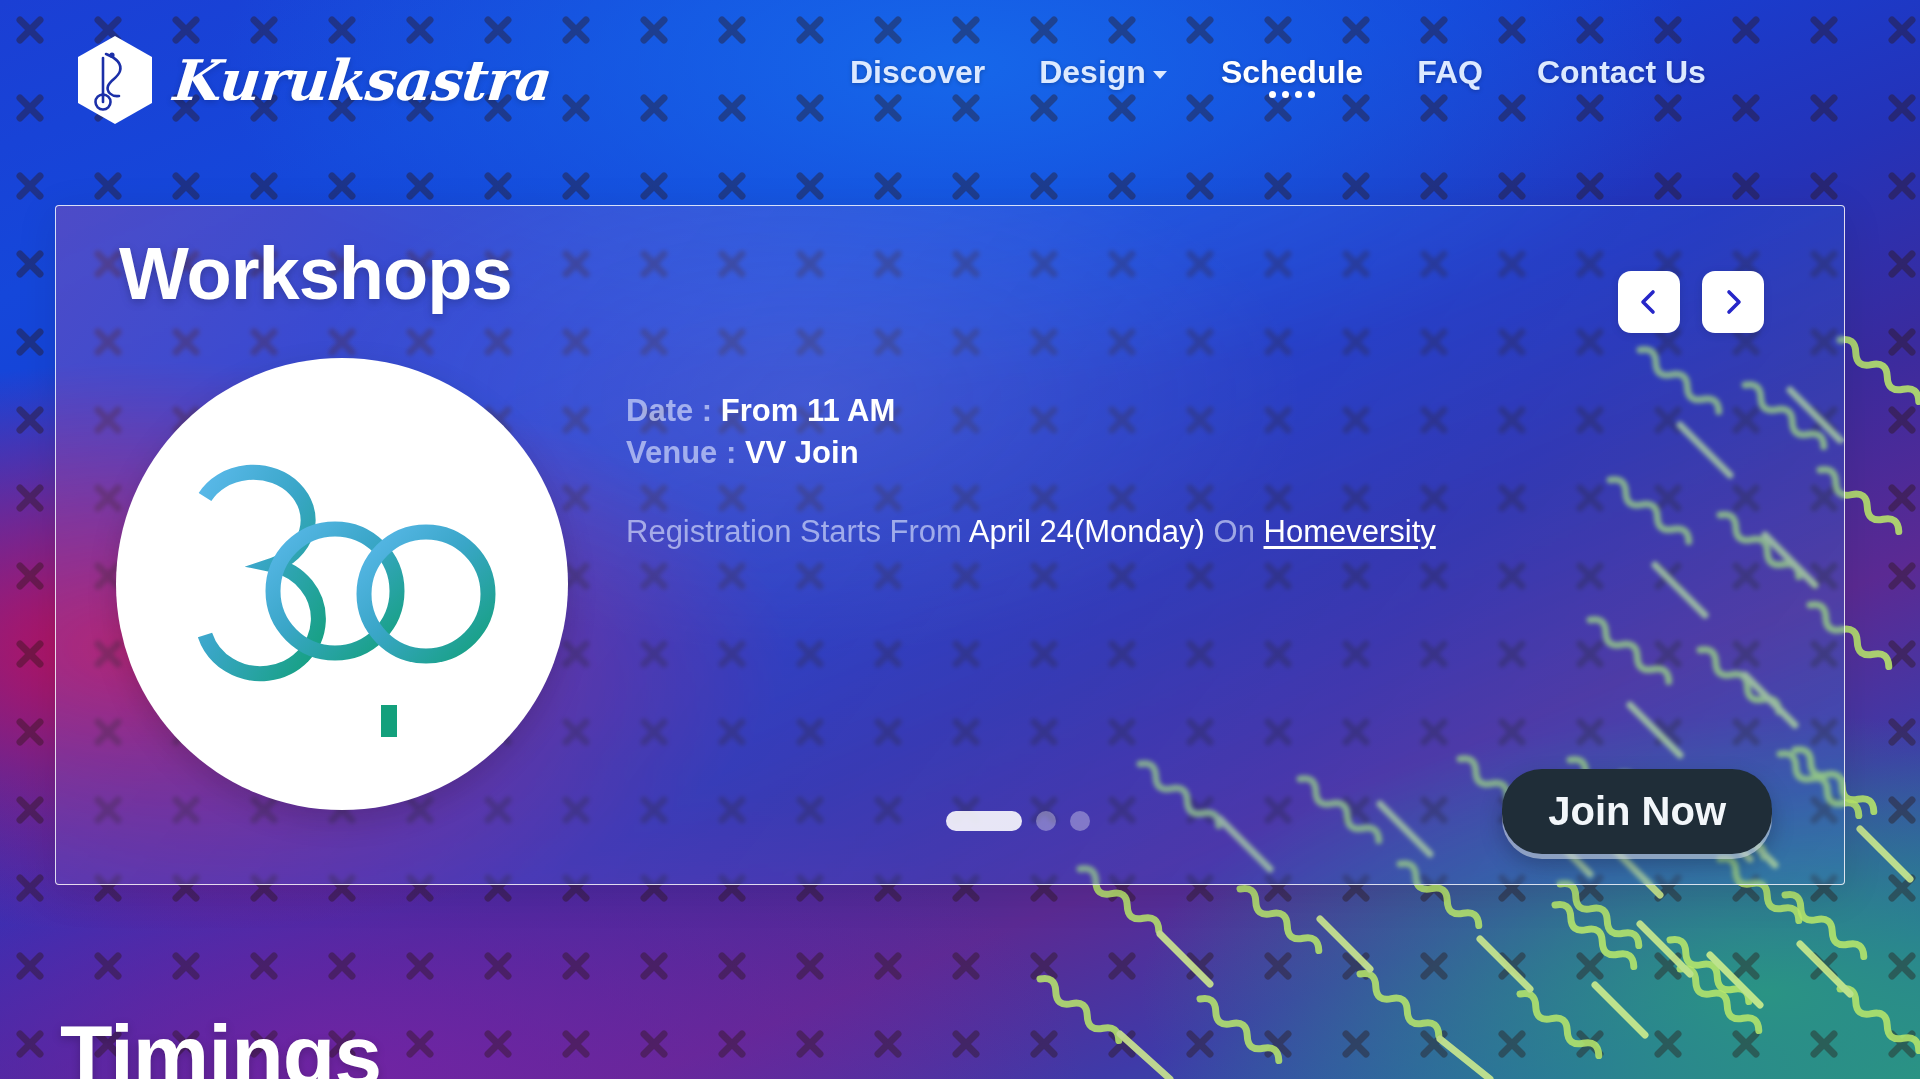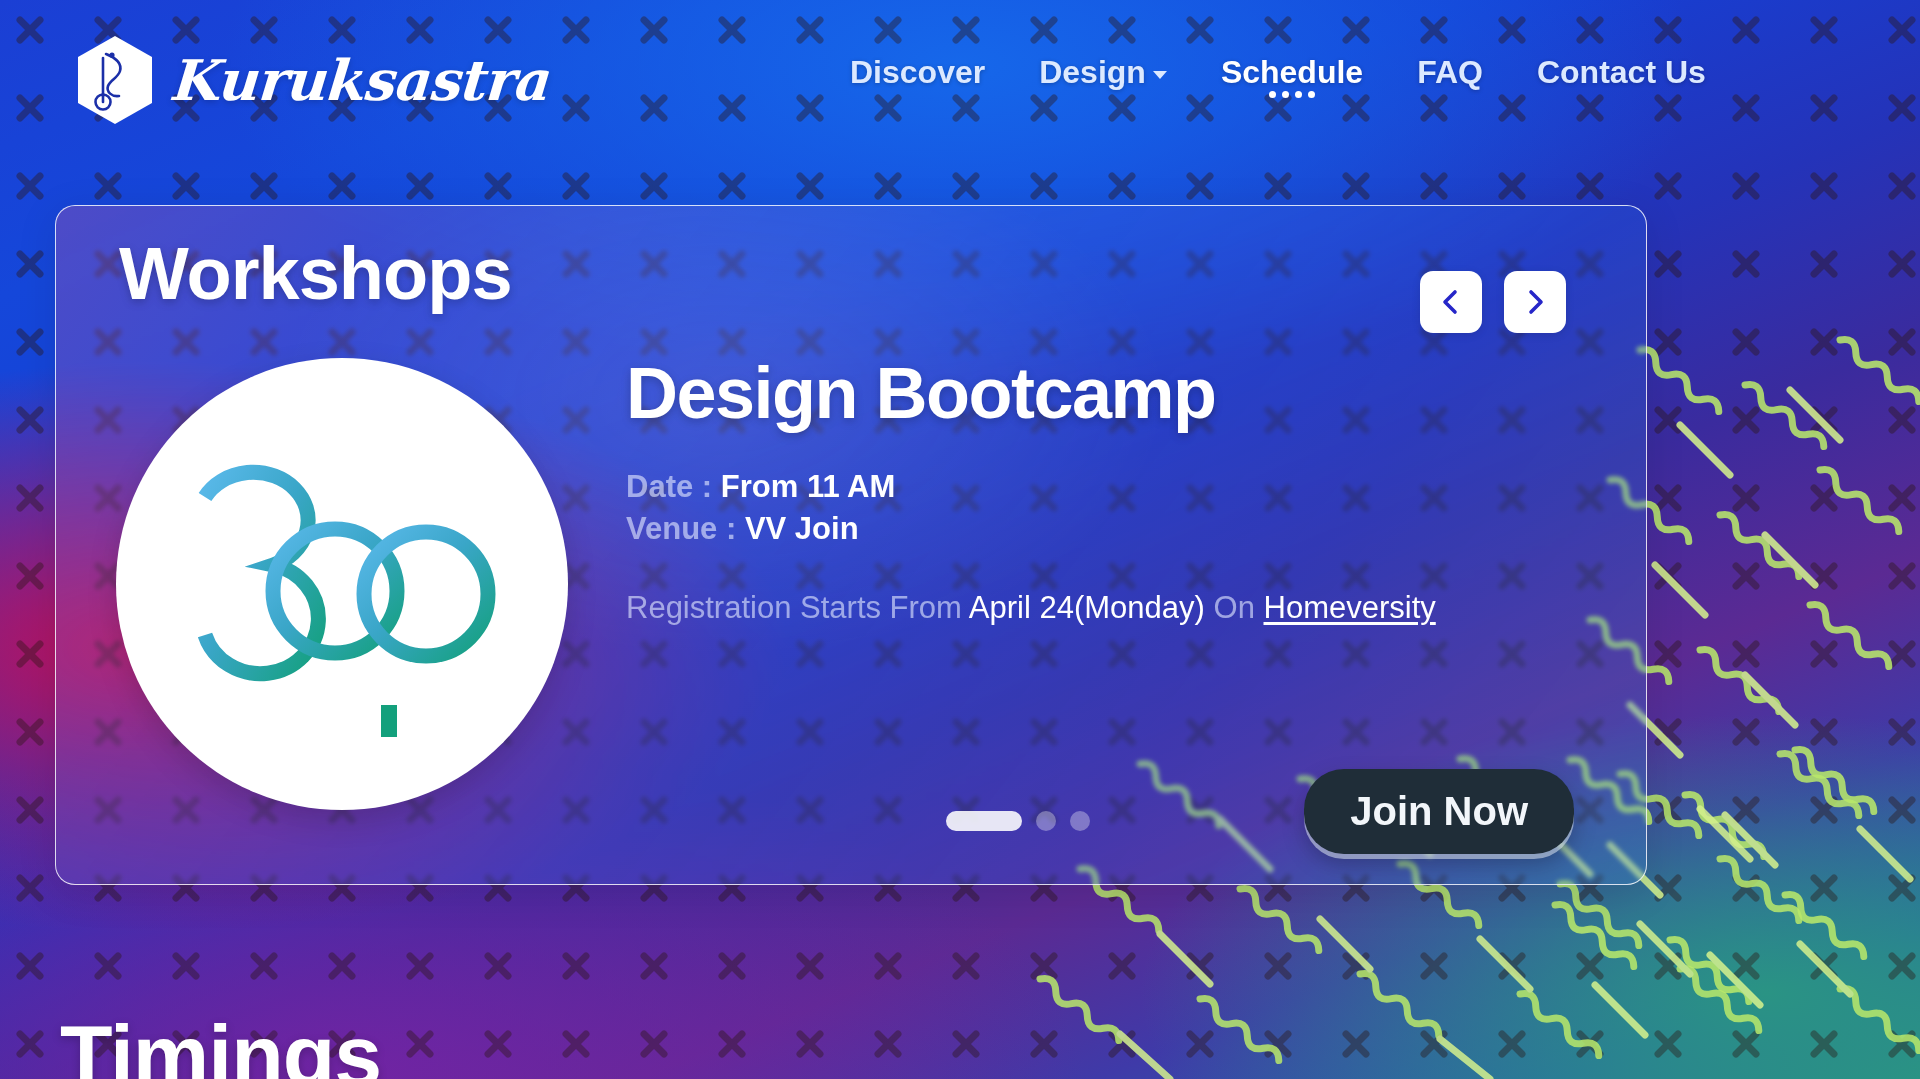--- a/index.html
+++ b/index.html
@@ -130,23 +130,23 @@
     border-right: 7px solid transparent;
     border-top: 8px solid #dce9ff;
     margin-top: 6px;
   }
 
   
   #card {
     position: absolute;
     left: 55px;
     top: 205px;
-    width: 1592px;
+    width: 1790px;
     height: 680px;
-    border-radius: 20px;
+    border-radius: 4px;
     border: 1.5px solid rgba(255,255,255,.82);
     background: linear-gradient(128deg,
         rgba(206,90,160,0.30) 0%,
         rgba(120,95,205,0.30) 22%,
         rgba(58,92,225,0.34) 48%,
         rgba(40,88,225,0.30) 72%,
         rgba(60,130,200,0.28) 100%);
     backdrop-filter: blur(2px);
     box-shadow: 0 8px 40px rgba(0,0,0,.10);
     overflow: hidden;
@@ -524,21 +524,20 @@
 
           <circle cx="249" cy="175" r="62"></circle>
 
           <line x1="212" y1="12" x2="212" y2="262"></line>
         </g>
         <rect x="204" y="286" width="16" height="32" fill="#13a07c"></rect>
       </svg>
     </div>
 
     <div id="event-info">
-      <div id="event-name">Design Bootcamp</div>
 
       <div class="meta-list">
         <div class="meta-row">
           <span class="meta-label">Date :</span>
           <span class="meta-value">From 11 AM</span>
         </div>
         <div class="meta-row">
           <span class="meta-label">Venue :</span>
           <span class="meta-value">VV Join</span>
         </div>

